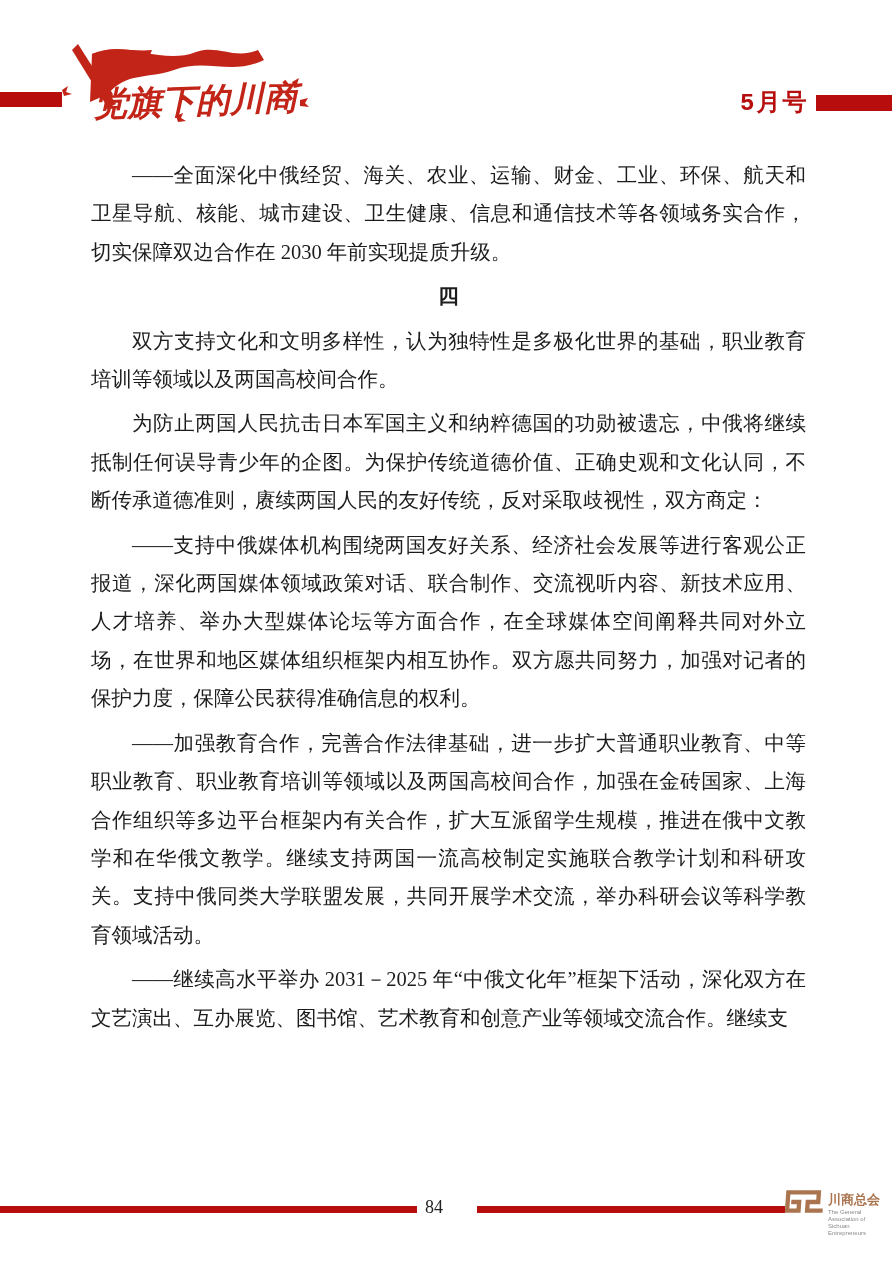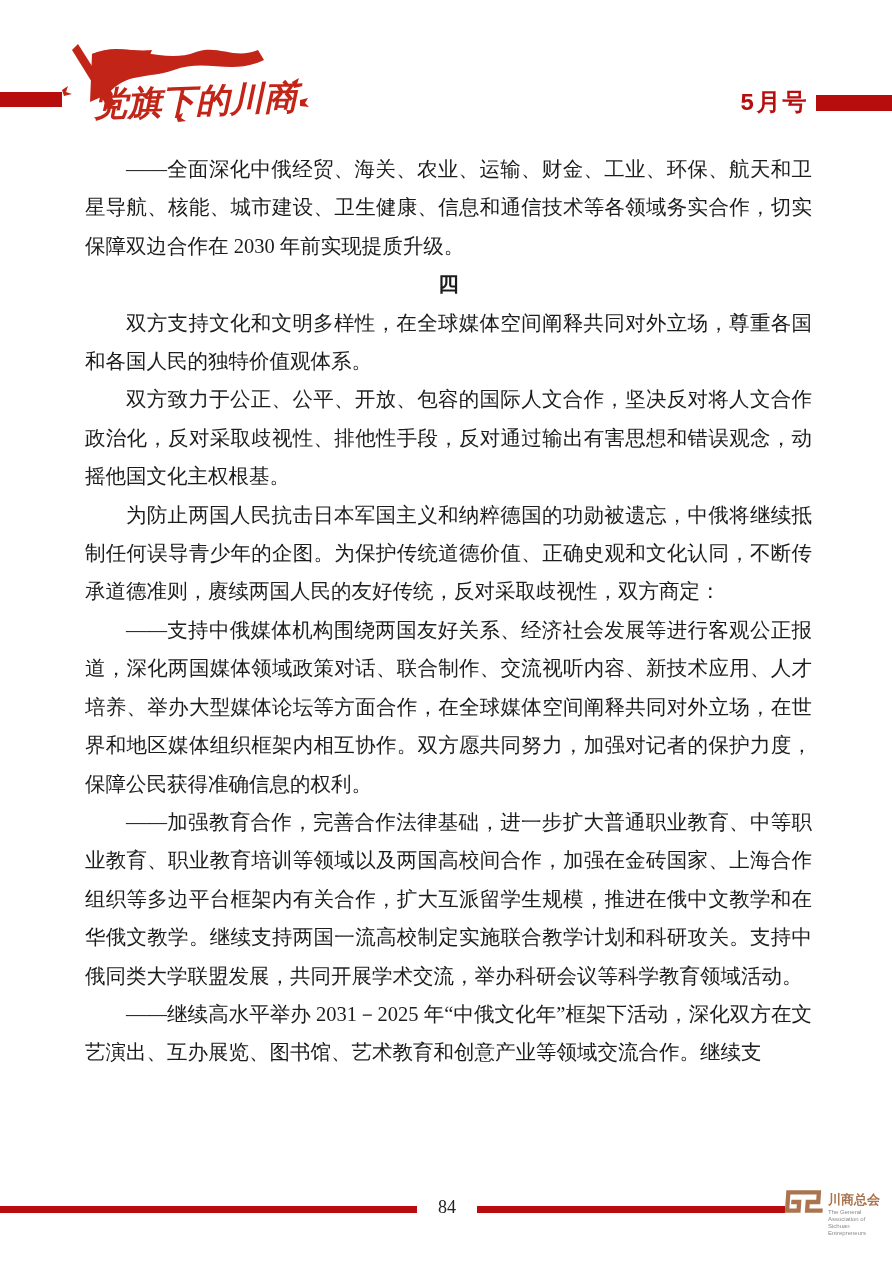--- a/index.html
+++ b/index.html
@@ -17,29 +17,29 @@
     position:absolute;left:740px;top:86px;width:80px;
     font-family:Liberation Mono, monospace;
     font-size:24px;font-weight:bold;color:#b70d0d;letter-spacing:2px;
     white-space:nowrap;
   }
   
   .doc-body{
     position:absolute;left:85px;top:150px;width:727px;
     font-size:20.5px;line-height:38.4px;text-align:justify;
   }
-  .doc-body p{margin:0;text-indent:2em;}
+  .doc-body p{margin:6px;text-indent:2em;}
   .doc-body p.section-heading{
     text-align:center;text-indent:0;font-weight:bold;
   }
   
   .bar-footer-left{left:0;top:1206px;width:417px;height:7px;}
   .bar-footer-right{left:477px;top:1206px;width:308px;height:7px;}
   .page-number{
-    position:absolute;left:417px;top:1197px;width:60px;
+    position:absolute;left:404px;top:1197px;width:60px;
     text-align:center;font-size:18px;color:#222;
   }
   .footer-logo{
     position:absolute;left:782px;top:1186px;width:108px;height:52px;
     display:flex;align-items:flex-start;gap:4px;
   }
   .footer-logo .mark{flex:0 0 auto;}
   .footer-logo .names{display:flex;flex-direction:column;padding-top:6px;}
   .footer-logo .cn{
     font-family:"Liberation Sans","DejaVu Sans",sans-serif;
@@ -72,22 +72,21 @@
     <text x="38" y="78" font-family="'Liberation Sans','DejaVu Sans',sans-serif" font-size="34" font-weight="bold" font-style="italic" fill="#c22418" transform="rotate(-2 38 78)">党旗下的川商</text>
   </svg>
 </div>
 
 <div class="issue-label">5月号</div>
 <div class="bar bar-header-right"></div>
 
 <div class="doc-body">
   <p>——全面深化中俄经贸、海关、农业、运输、财金、工业、环保、航天和卫星导航、核能、城市建设、卫生健康、信息和通信技术等各领域务实合作，切实保障双边合作在 2030 年前实现提质升级。</p>
   <p class="section-heading">四</p>
-  <p>双方支持文化和文明多样性，在全球媒体空间阐释共同对外立场，尊重各国和各国人民的独特价值观体系。</p>
-  <p>双方致力于公正、公平、开放、包容的国际人文合作，坚决反对将人文合作政治化，反对采取歧视性、排他性手段，反对通过输出有害思想和错误观念，动摇他国文化主权根基。</p>
+  <p>双方支持文化和文明多样性，认为独特性是多极化世界的基础，职业教育培训等领域以及两国高校间合作。</p>
   <p>为防止两国人民抗击日本军国主义和纳粹德国的功勋被遗忘，中俄将继续抵制任何误导青少年的企图。为保护传统道德价值、正确史观和文化认同，不断传承道德准则，赓续两国人民的友好传统，反对采取歧视性，双方商定：</p>
   <p>——支持中俄媒体机构围绕两国友好关系、经济社会发展等进行客观公正报道，深化两国媒体领域政策对话、联合制作、交流视听内容、新技术应用、人才培养、举办大型媒体论坛等方面合作，在全球媒体空间阐释共同对外立场，在世界和地区媒体组织框架内相互协作。双方愿共同努力，加强对记者的保护力度，保障公民获得准确信息的权利。</p>
   <p>——加强教育合作，完善合作法律基础，进一步扩大普通职业教育、中等职业教育、职业教育培训等领域以及两国高校间合作，加强在金砖国家、上海合作组织等多边平台框架内有关合作，扩大互派留学生规模，推进在俄中文教学和在华俄文教学。继续支持两国一流高校制定实施联合教学计划和科研攻关。支持中俄同类大学联盟发展，共同开展学术交流，举办科研会议等科学教育领域活动。</p>
   <p>——继续高水平举办 2031－2025 年“中俄文化年”框架下活动，深化双方在文艺演出、互办展览、图书馆、艺术教育和创意产业等领域交流合作。继续支</p>
 </div>
 
 <div class="bar bar-footer-left"></div>
 <div class="page-number">84</div>
 <div class="bar bar-footer-right"></div>
 

